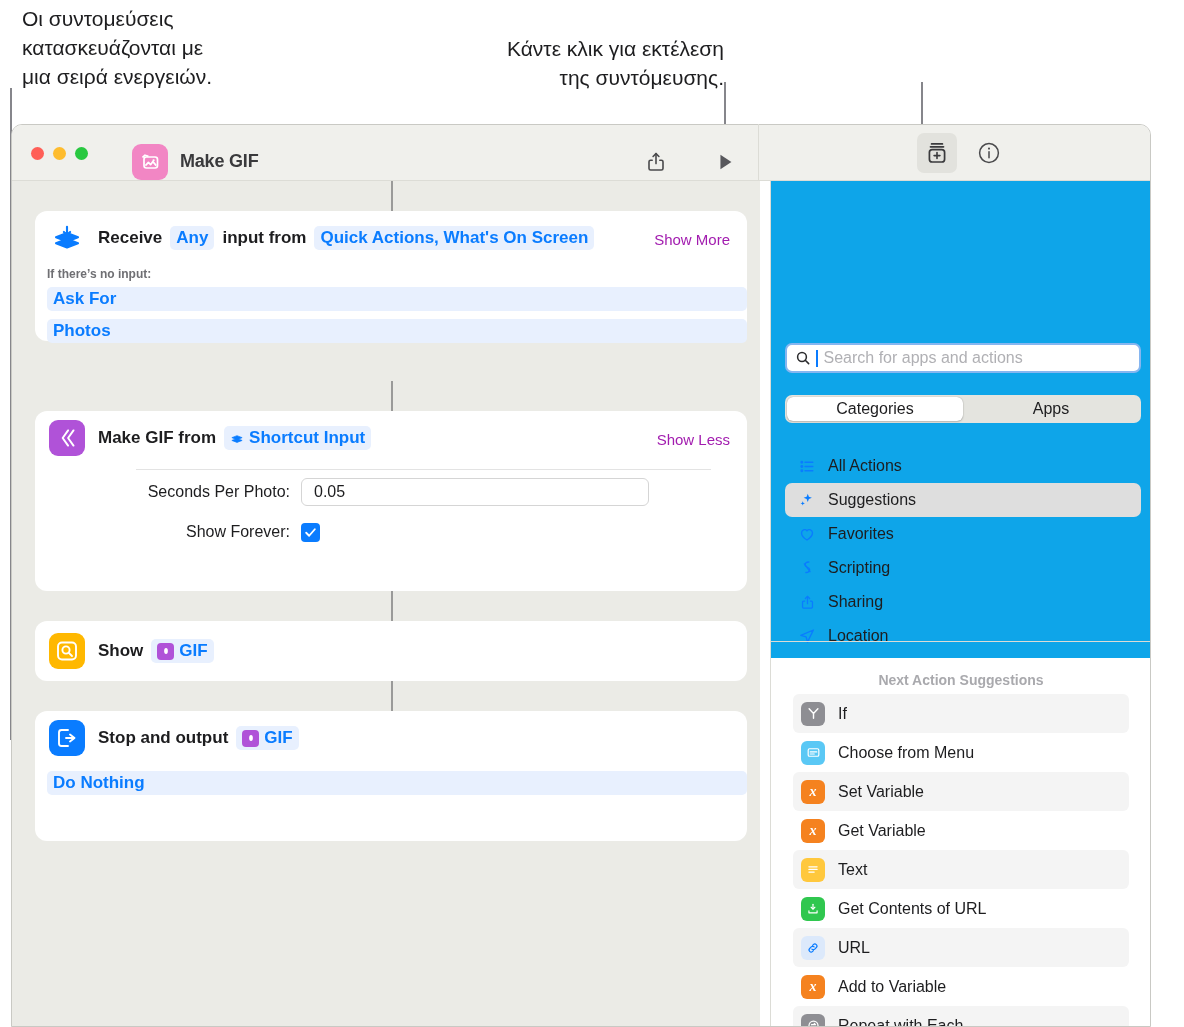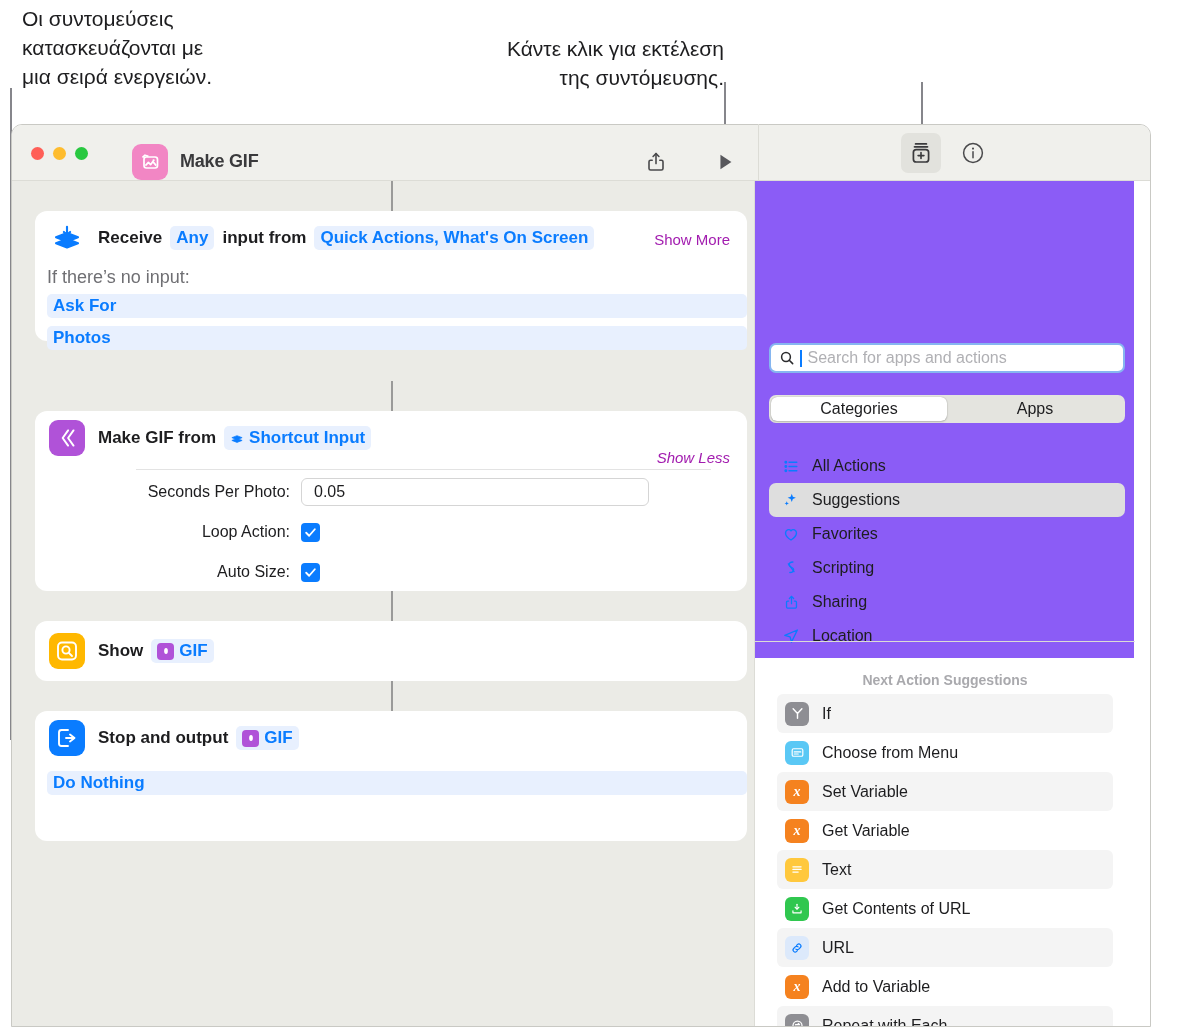--- a/index.html
+++ b/index.html
@@ -114,21 +114,21 @@
   .plain-word {
     font-size: 17px; font-weight: bold; color: #1d1d1f;
     margin-left: 8px; white-space: nowrap;
   }
   .show-toggle {
     position: absolute; right: 17px;
     font-size: 15px; color: #a21caf;
     white-space: nowrap;
   }
   .sub-label {
-    font-size: 18px; font-weight: normal; color: #6f6f73;
+    font-size: 12px; font-weight: bold; color: #6f6f73;
     margin: 2px 0 0 12px;
   }
   .pill-row { display: flex; gap: 8px; margin: 6px 0 0 4px; padding-left: 8px; flex-direction: column; }
   .pill-row .pill { margin-left: 0; }
 
   .card-sep {
     height: 1px; background: #e3e3e3;
     margin: 4px 36px 0 101px;
   }
   .param-row {
@@ -153,23 +153,23 @@
   }
 
   
   .connector {
     position: absolute; left: 379px;
     width: 2px; background: #9a9a99;
   }
 
   
   #panel {
-    position: absolute; left: 742px; top: 56px;
+    position: absolute; left: 758px; top: 56px;
     width: 380px; height: 846px;
-    background: #8b5cf6;
+    background: #0ea5e9;
     border-left: 1px solid #dcdcd6;
   }
   #search-wrap {
     position: absolute; left: 14px; top: 162px;
     width: 356px; height: 30px;
   }
   #search-field {
     width: 356px; height: 30px;
     background: #ffffff;
     border: 2px solid #86b6f0;
@@ -301,38 +301,30 @@
             </svg>
           </div>
           <span class="act-title">Make GIF from</span>
           <span class="pill">
             <svg width="14" height="14" viewBox="0 0 24 24" fill="#0a7cff" stroke="#0a7cff" stroke-width="1.2">
               <path d="M3.2 11.4 12 8l8.8 3.4L12 14.8z"></path>
                 <path d="M3.2 16.2 12 12.8l8.8 3.4L12 19.6z"></path>
             </svg>
             <span>Shortcut Input</span>
           </span>
-          <span class="show-toggle" style="top:38px;font-style:italic;">Show Less</span>
+          <span class="show-toggle" style="top:20px;">Show Less</span>
         </div>
         <div class="card-sep"></div>
 
         <div class="param-row">
           <span class="param-label">Seconds Per Photo:</span>
           <span class="param-field">0.05</span>
         </div>
         <div class="param-row">
-          <span class="param-label">Loop Action:</span>
-          <span class="checkbox">
-            <svg width="13" height="13" viewBox="0 0 24 24" fill="none" stroke="#ffffff" stroke-width="3.4" stroke-linecap="round" stroke-linejoin="round">
-                <path d="M4 12.5 9.5 18 20 6"></path>
-              </svg>
-          </span>
-        </div>
-        <div class="param-row">
-          <span class="param-label">Auto Size:</span>
+          <span class="param-label">Show Forever:</span>
           <span class="checkbox">
             <svg width="13" height="13" viewBox="0 0 24 24" fill="none" stroke="#ffffff" stroke-width="3.4" stroke-linecap="round" stroke-linejoin="round">
                 <path d="M4 12.5 9.5 18 20 6"></path>
               </svg>
           </span>
         </div>
       </div>
 
       <div class="action-card" style="top:440px; height:60px;">
         <div class="card-row" style="height:60px;">

